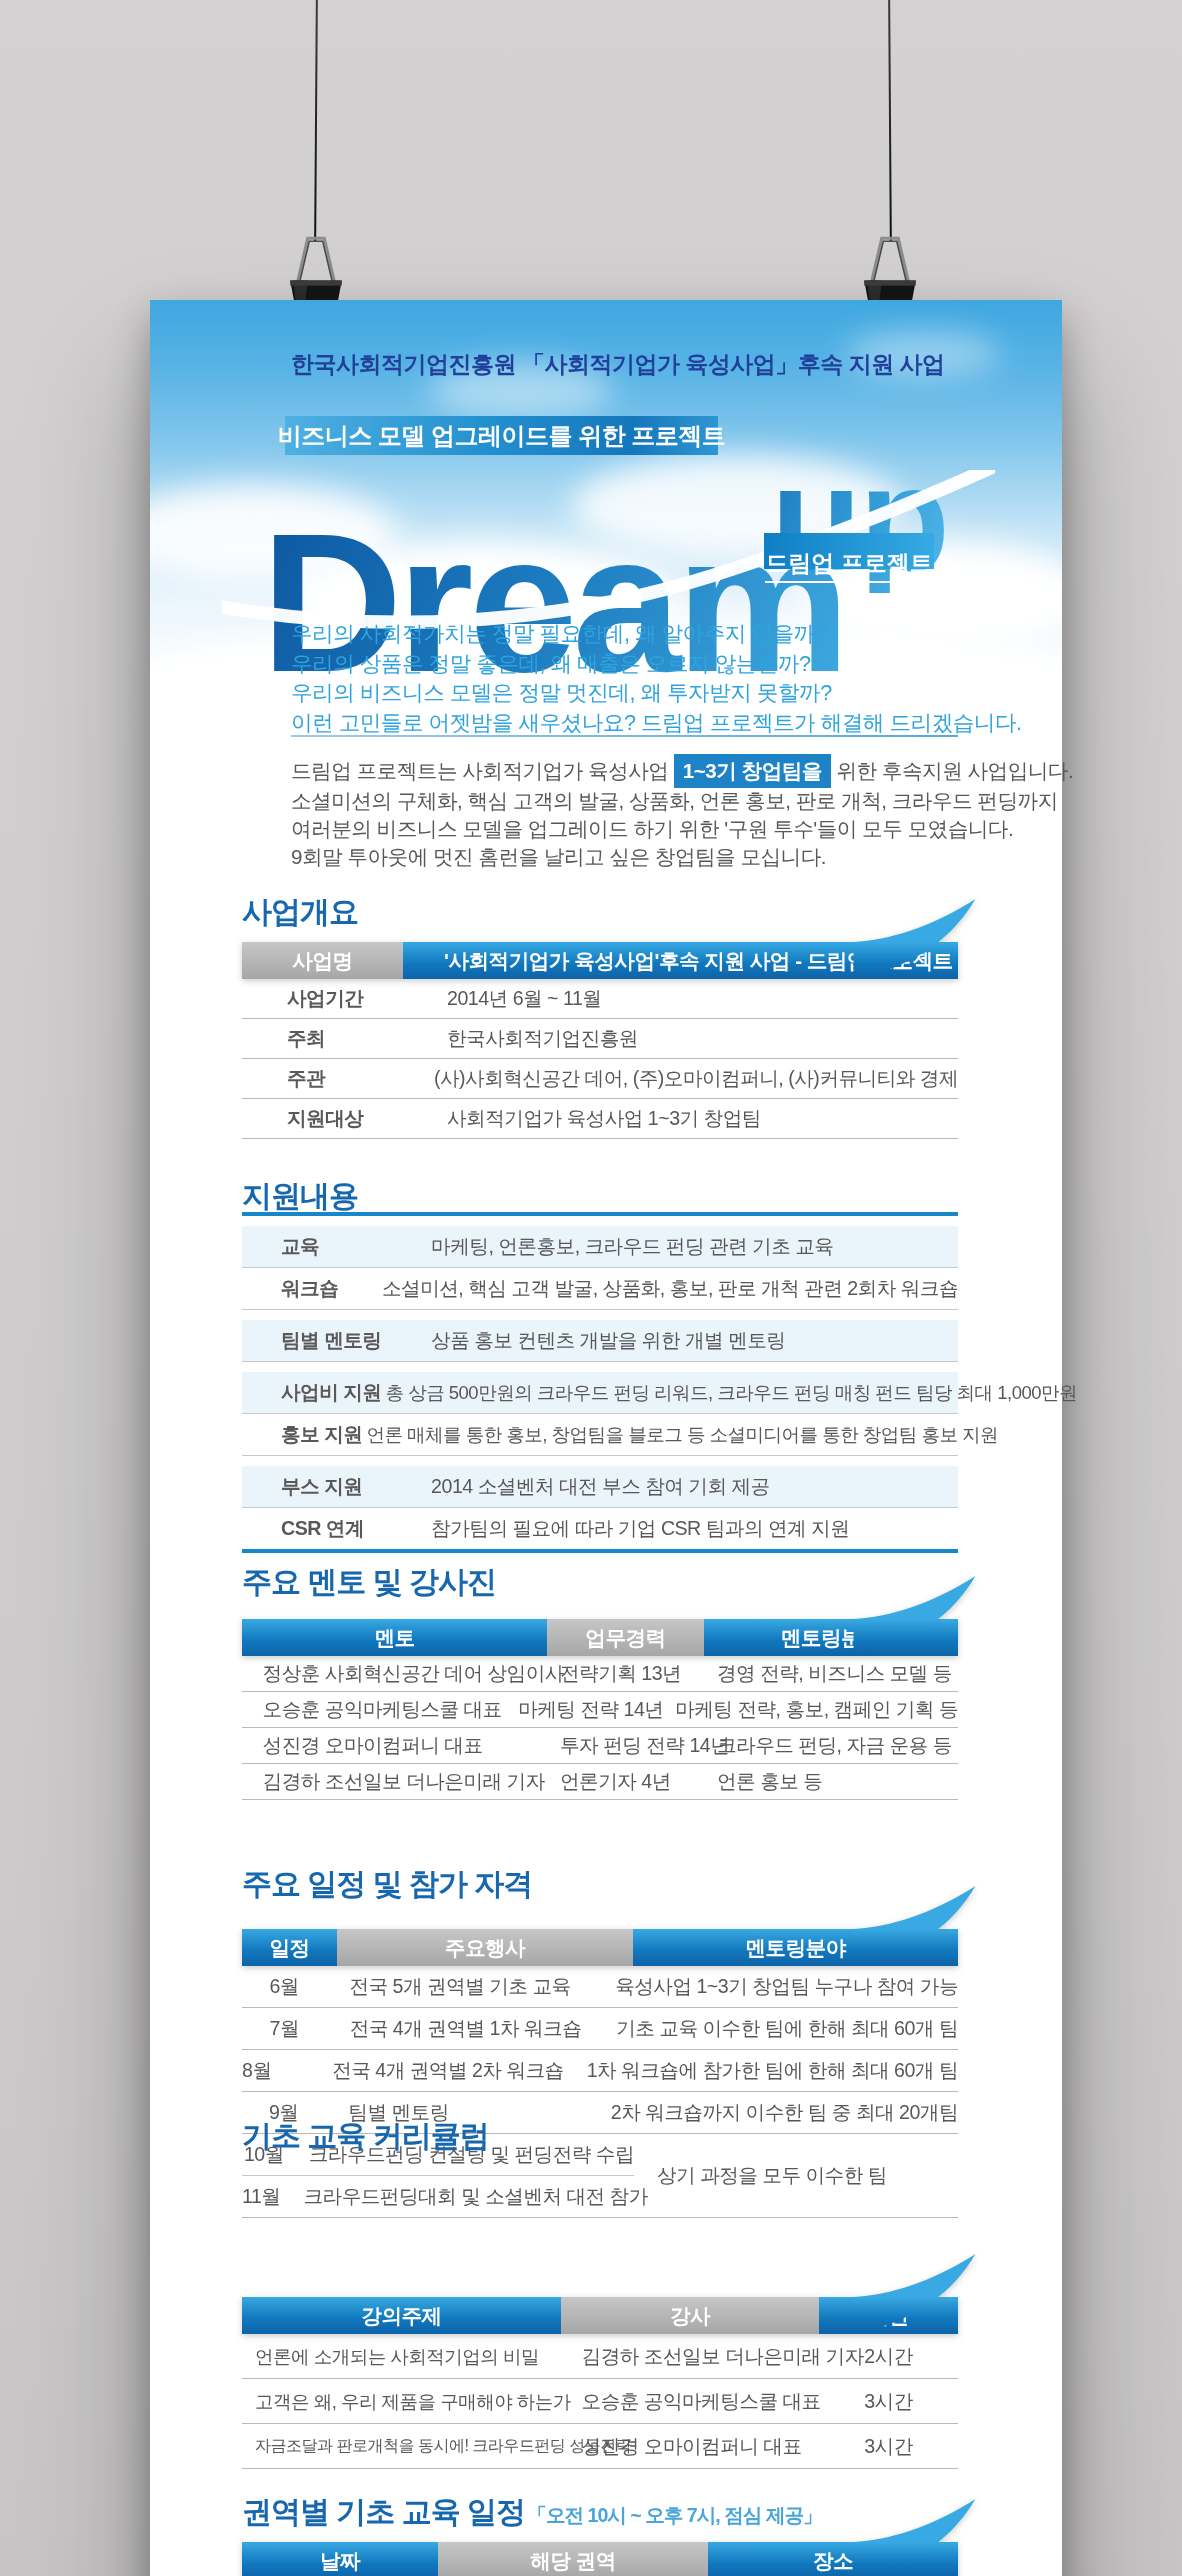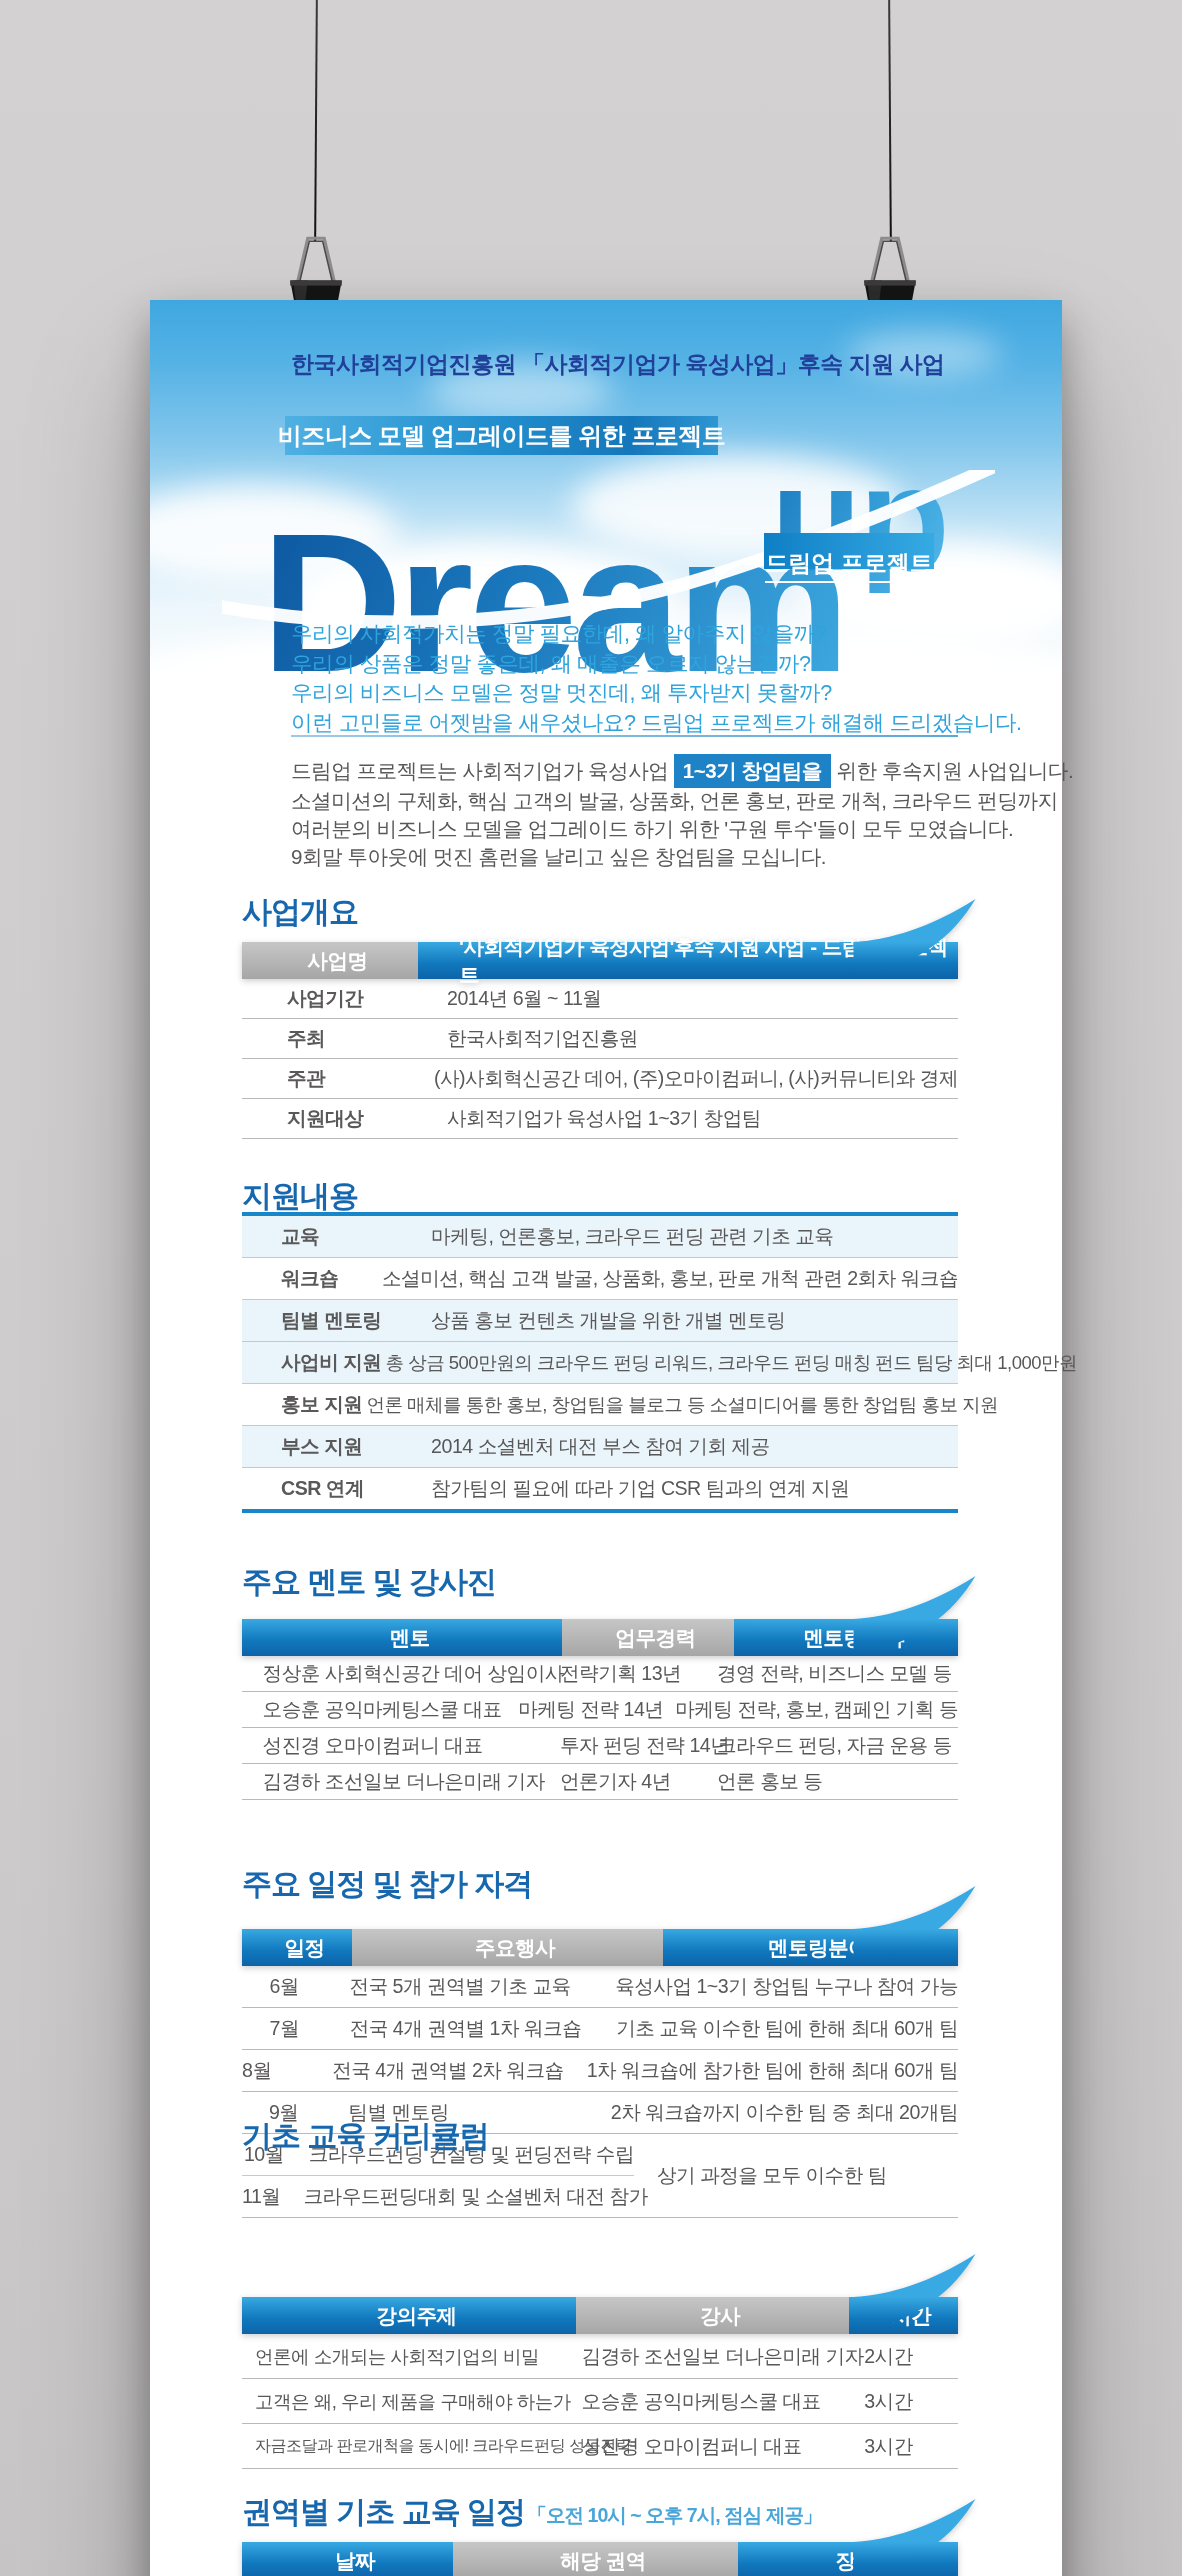--- a/index.html
+++ b/index.html
@@ -31,27 +31,27 @@
   
   .blue-line{font-size:21.6px;color:#2ea3dc;font-weight:500;letter-spacing:-0.5px;white-space:nowrap;}
   .divider{height:1.5px;background:linear-gradient(90deg,#9ccbe8,#5aa8d6);}
   .gray-line{font-size:20.6px;color:#595757;letter-spacing:-0.5px;white-space:nowrap;}
   .hl{display:inline-block;background:#1d82c6;color:#fff;font-weight:bold;padding:3.1px 9.3px;margin:0 5.2px;}
   
   .sec-title{font-size:30px;font-weight:bold;color:#1667ae;letter-spacing:-1px;white-space:nowrap;}
   .sec-sub{font-size:19.6px;font-weight:bold;color:#4aa5d8;letter-spacing:-1px;}
   .tbl{position:absolute;left:92px;width:716px;}
   .thead{position:relative;display:flex;height:37px;filter:drop-shadow(0 2.6px 3.1px rgba(0,0,0,.20));}
-  .hc{display:flex;align-items:center;justify-content:center;color:#fff;font-size:20.6px;font-weight:bold;height:37px;letter-spacing:-0.5px;padding-left:15px;}
+  .hc{display:flex;align-items:center;justify-content:center;color:#fff;font-size:20.6px;font-weight:bold;height:37px;letter-spacing:-0.5px;}
   .hc.blue{background:linear-gradient(180deg,#38a9e2 0%,#1178be 58%,#0d63a8 100%);}
   .hc.gray{background:linear-gradient(180deg,#c6c6c6 0%,#a6a6a6 100%);}
   .tail{position:absolute;right:-18.5px;top:-44px;width:124px;height:81px;}
   .trow{display:flex;align-items:center;border-bottom:1px solid #bab8b8;color:#595757;font-size:19.6px;letter-spacing:-0.5px;}
   .trow .lbl{font-weight:bold;color:#5a5858;}
-  .rowband{background:#e9f4fb;}
+  .rowband{background:#e9f4fb;margin-top:10px;}
   .cell{white-space:nowrap;overflow:visible;}
 </style>
 </head>
 <body>
 
 <svg width="0" height="0" style="position:absolute">
   <defs>
     <linearGradient id="tailGrad" gradientUnits="userSpaceOnUse" x1="0" y1="86" x2="0" y2="158">
       <stop offset="0" stop-color="#38a9e2"></stop>
         <stop offset="0.58" stop-color="#1178be"></stop>

